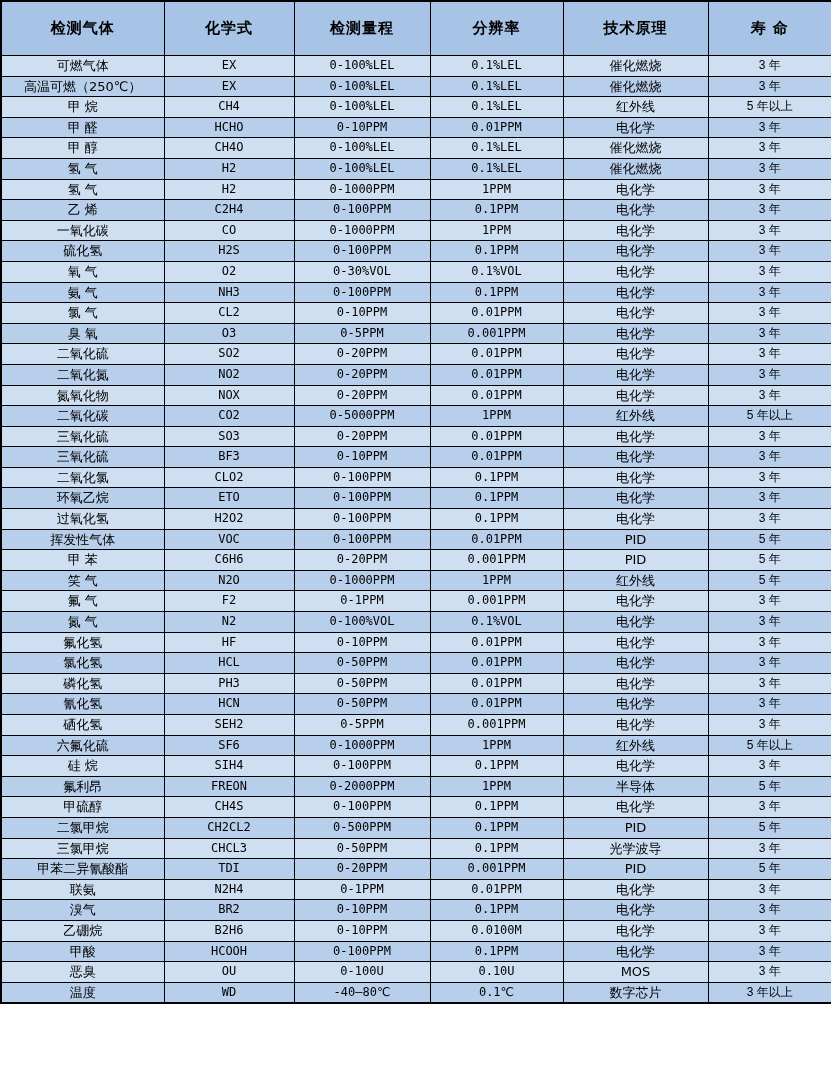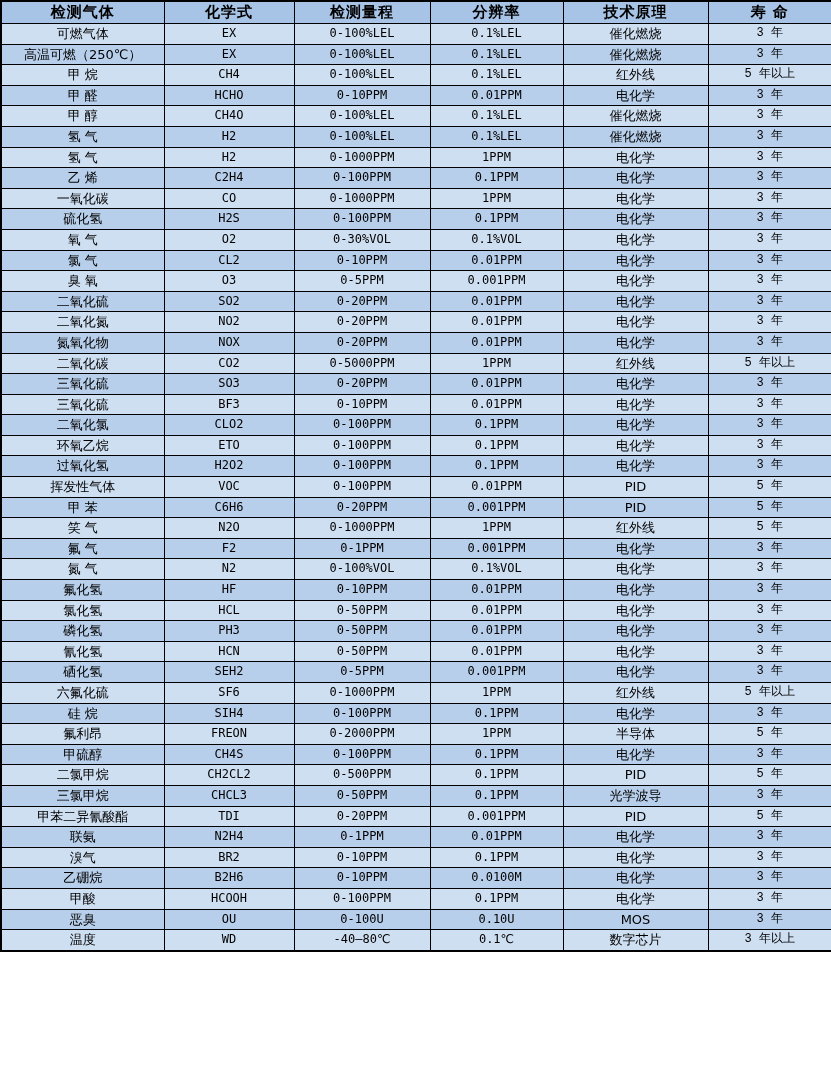--- a/index.html
+++ b/index.html
@@ -26,42 +26,42 @@
   table.gas-table col.c6 { width: 124px; }
 
   table.gas-table th {
     border: 1px solid #000000;
     background: #a7c4e6;
     font-family: "DejaVu Sans", "Liberation Sans", sans-serif;
     font-weight: bold;
     font-size: 15px;
     height: 21px;
     line-height: 21px;
-    padding: 0;
+    padding: 16px;
     text-align: center;
     letter-spacing: 1px;
   }
   table.gas-table td {
     border: 1px solid #000000;
     font-size: 12px;
     height: 19.6px;
     line-height: 19.6px;
     padding: 0;
     text-align: center;
     white-space: nowrap;
     overflow: hidden;
   }
   
   table.gas-table td.col-0,
   table.gas-table td.col-4 {
     font-family: "DejaVu Sans", "Liberation Sans", sans-serif;
     font-size: 13px;
   }
   table.gas-table td.col-5 {
-    font-family: Liberation Mono, monospace;
+    font-family: Liberation Sans, sans-serif;
     font-size: 12px;
   }
   table.gas-table tbody tr:nth-child(odd) td { background: #cfdff2; }
   table.gas-table tbody tr:nth-child(even) td { background: #b8cfeb; }
 </style>
 </head>
 <body>
 
 <table class="gas-table">
   <colgroup>
@@ -165,20 +165,28 @@
       </tr>
       <tr>
         <td class="col-0">氧 气</td>
         <td class="col-1">O2</td>
         <td class="col-2">0-30%VOL</td>
         <td class="col-3">0.1%VOL</td>
         <td class="col-4">电化学</td>
         <td class="col-5">3 年</td>
       </tr>
       <tr>
+        <td class="col-0">氨 气</td>
+        <td class="col-1">NH3</td>
+        <td class="col-2">0-100PPM</td>
+        <td class="col-3">0.1PPM</td>
+        <td class="col-4">电化学</td>
+        <td class="col-5">3 年</td>
+      </tr>
+      <tr>
         <td class="col-0">氯 气</td>
         <td class="col-1">CL2</td>
         <td class="col-2">0-10PPM</td>
         <td class="col-3">0.01PPM</td>
         <td class="col-4">电化学</td>
         <td class="col-5">3 年</td>
       </tr>
       <tr>
         <td class="col-0">臭 氧</td>
         <td class="col-1">O3</td>

